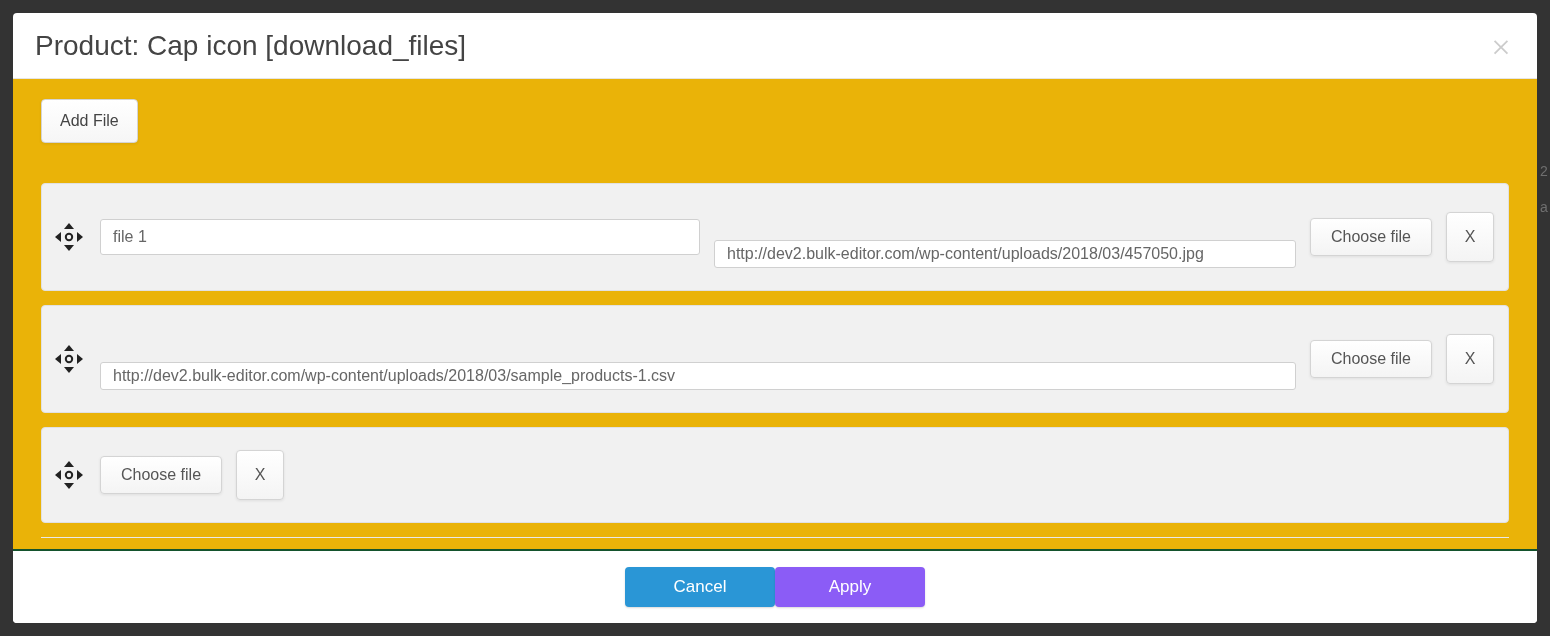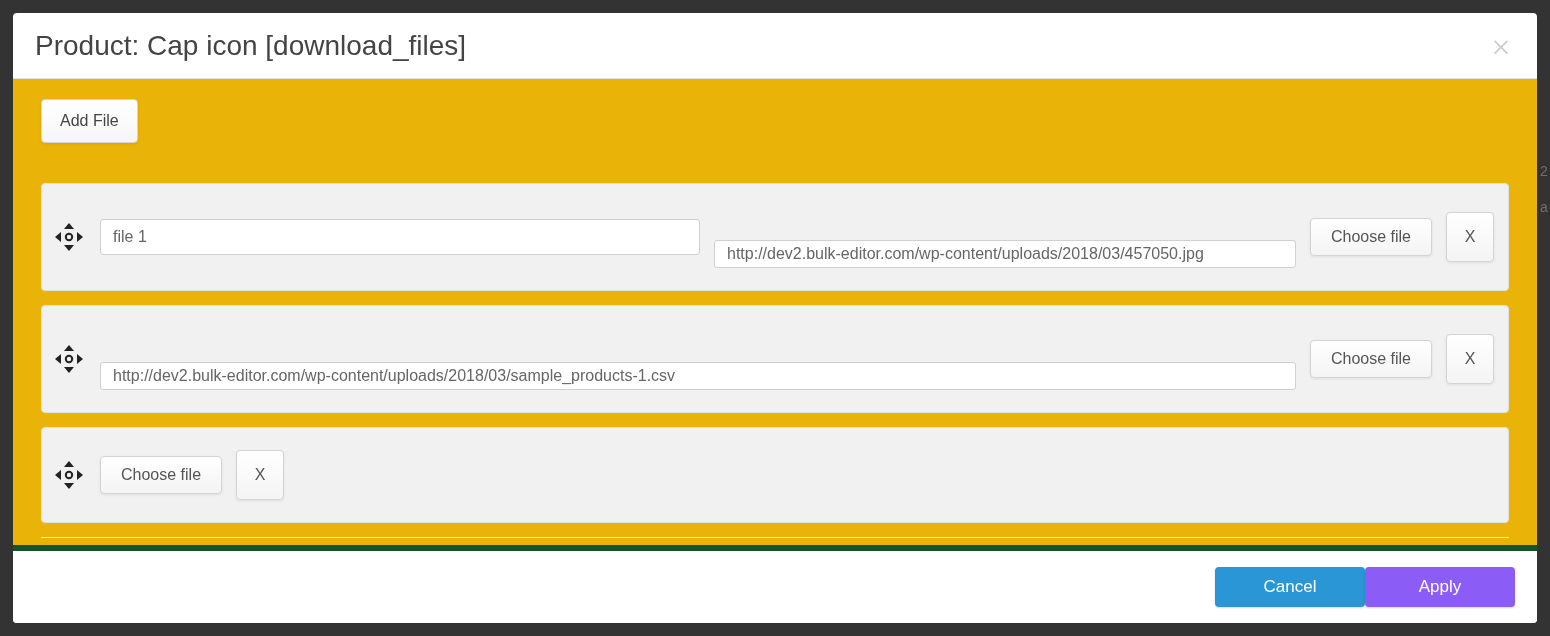--- a/index.html
+++ b/index.html
@@ -141,23 +141,23 @@
   }
   .hr-sep {
     height: 1px;
     background: #e9e9e9;
     margin-top: 14px;
   }
 
   .modal-footer {
     display: flex;
     align-items: center;
-    justify-content: flex-end;
+    justify-content: center;
     padding: 16px 22px;
-    border-top: 6px solid #14532d;
+    border-top: 2px solid #14532d;
     background: #ffffff;
   }
   .btn-cancel, .btn-apply {
     min-width: 150px;
     height: 40px;
     border: none;
     border-radius: 4px;
     font-size: 17px;
     color: #ffffff;
     cursor: pointer;

